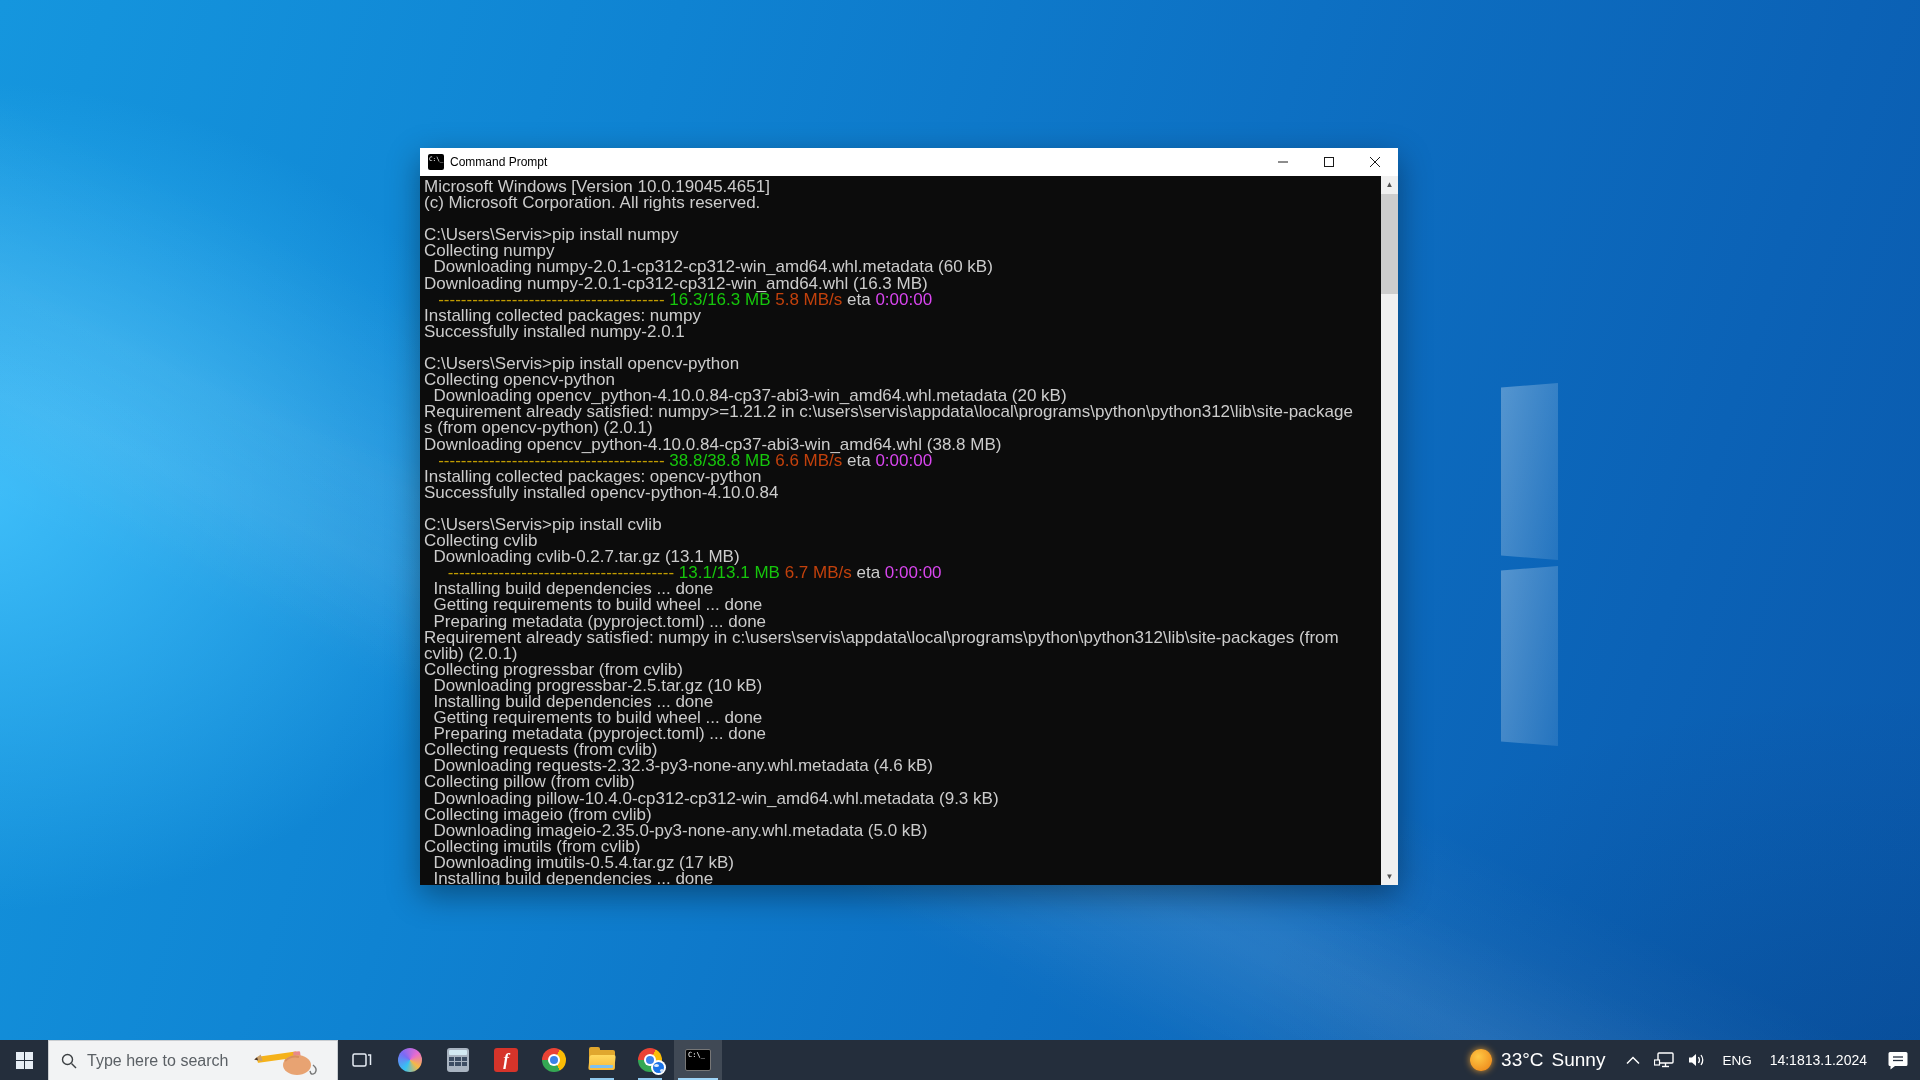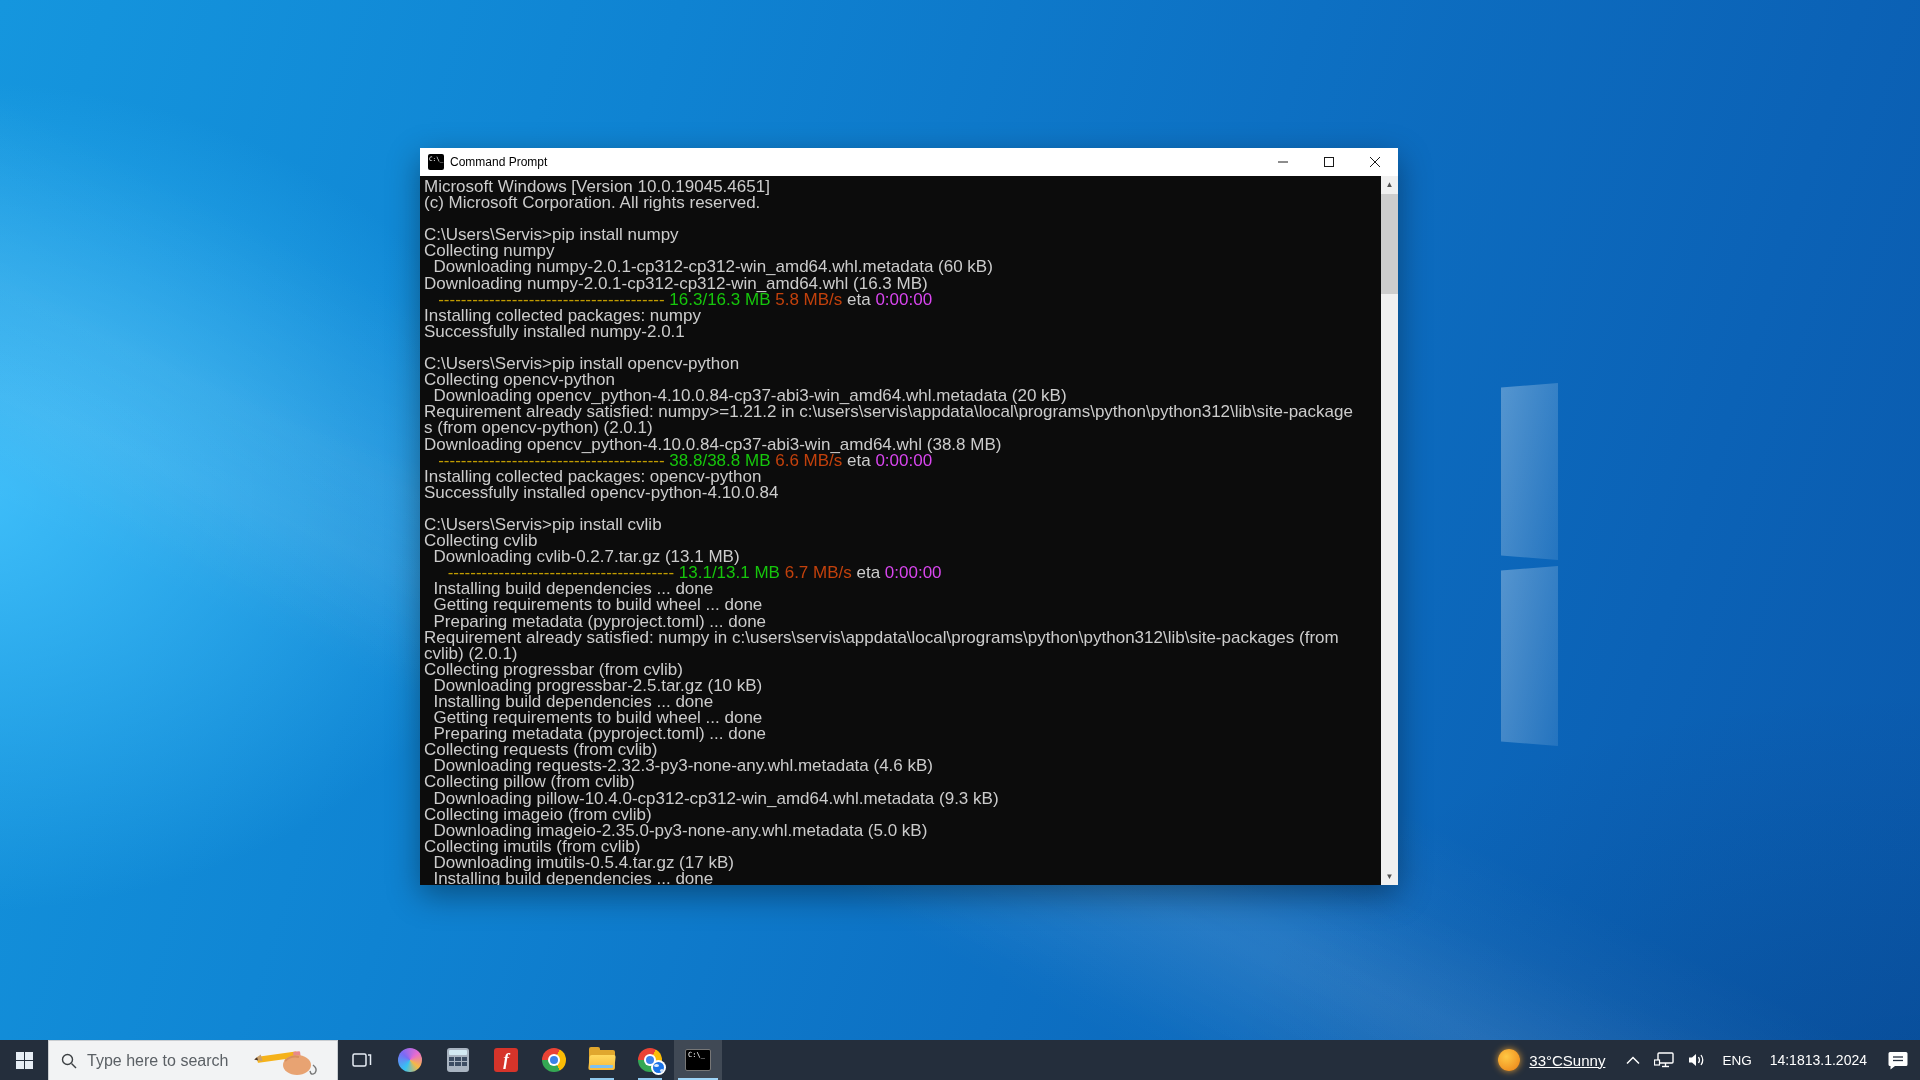--- a/index.html
+++ b/index.html
@@ -98,21 +98,21 @@
     background:rgba(255,255,255,.8); border-radius:50%; }
   .icon-cmd { width:26px; height:22px; background:#000; border:1px solid #777; border-radius:2px;
     color:#fff; font-family:"DejaVu Sans Mono", monospace; font-size:7px; line-height:8px;
     padding:1px 0 0 2px; }
 
   .tray { margin-left:auto; display:flex; align-items:center; color:#fff; }
   .weather { display:flex; align-items:center; gap:9px; padding:0 14px; }
   .sun { width:22px; height:22px; border-radius:50%;
     background:radial-gradient(circle at 38% 35%, #ffc844, #ef8f1f 78%);
     box-shadow:0 0 7px rgba(250,170,50,.85); }
-  .weather-text { font-size:15px; display:flex; gap:0;text-decoration:underline; }
+  .weather-text { font-size:19px; display:flex; gap:8px; }
   .tray-item { display:flex; align-items:center; justify-content:center; height:54px; padding:0 7px; }
   .lang { font-size:13.5px; padding:0 9px; }
   .clock { display:flex; flex-direction:row; align-items:center; justify-content:center;
     font-size:14px; line-height:16px; padding:0 9px; }
   .action-center { padding:0 12px; }
 </style>
 </head>
 <body>
 
 <div class="desktop">

